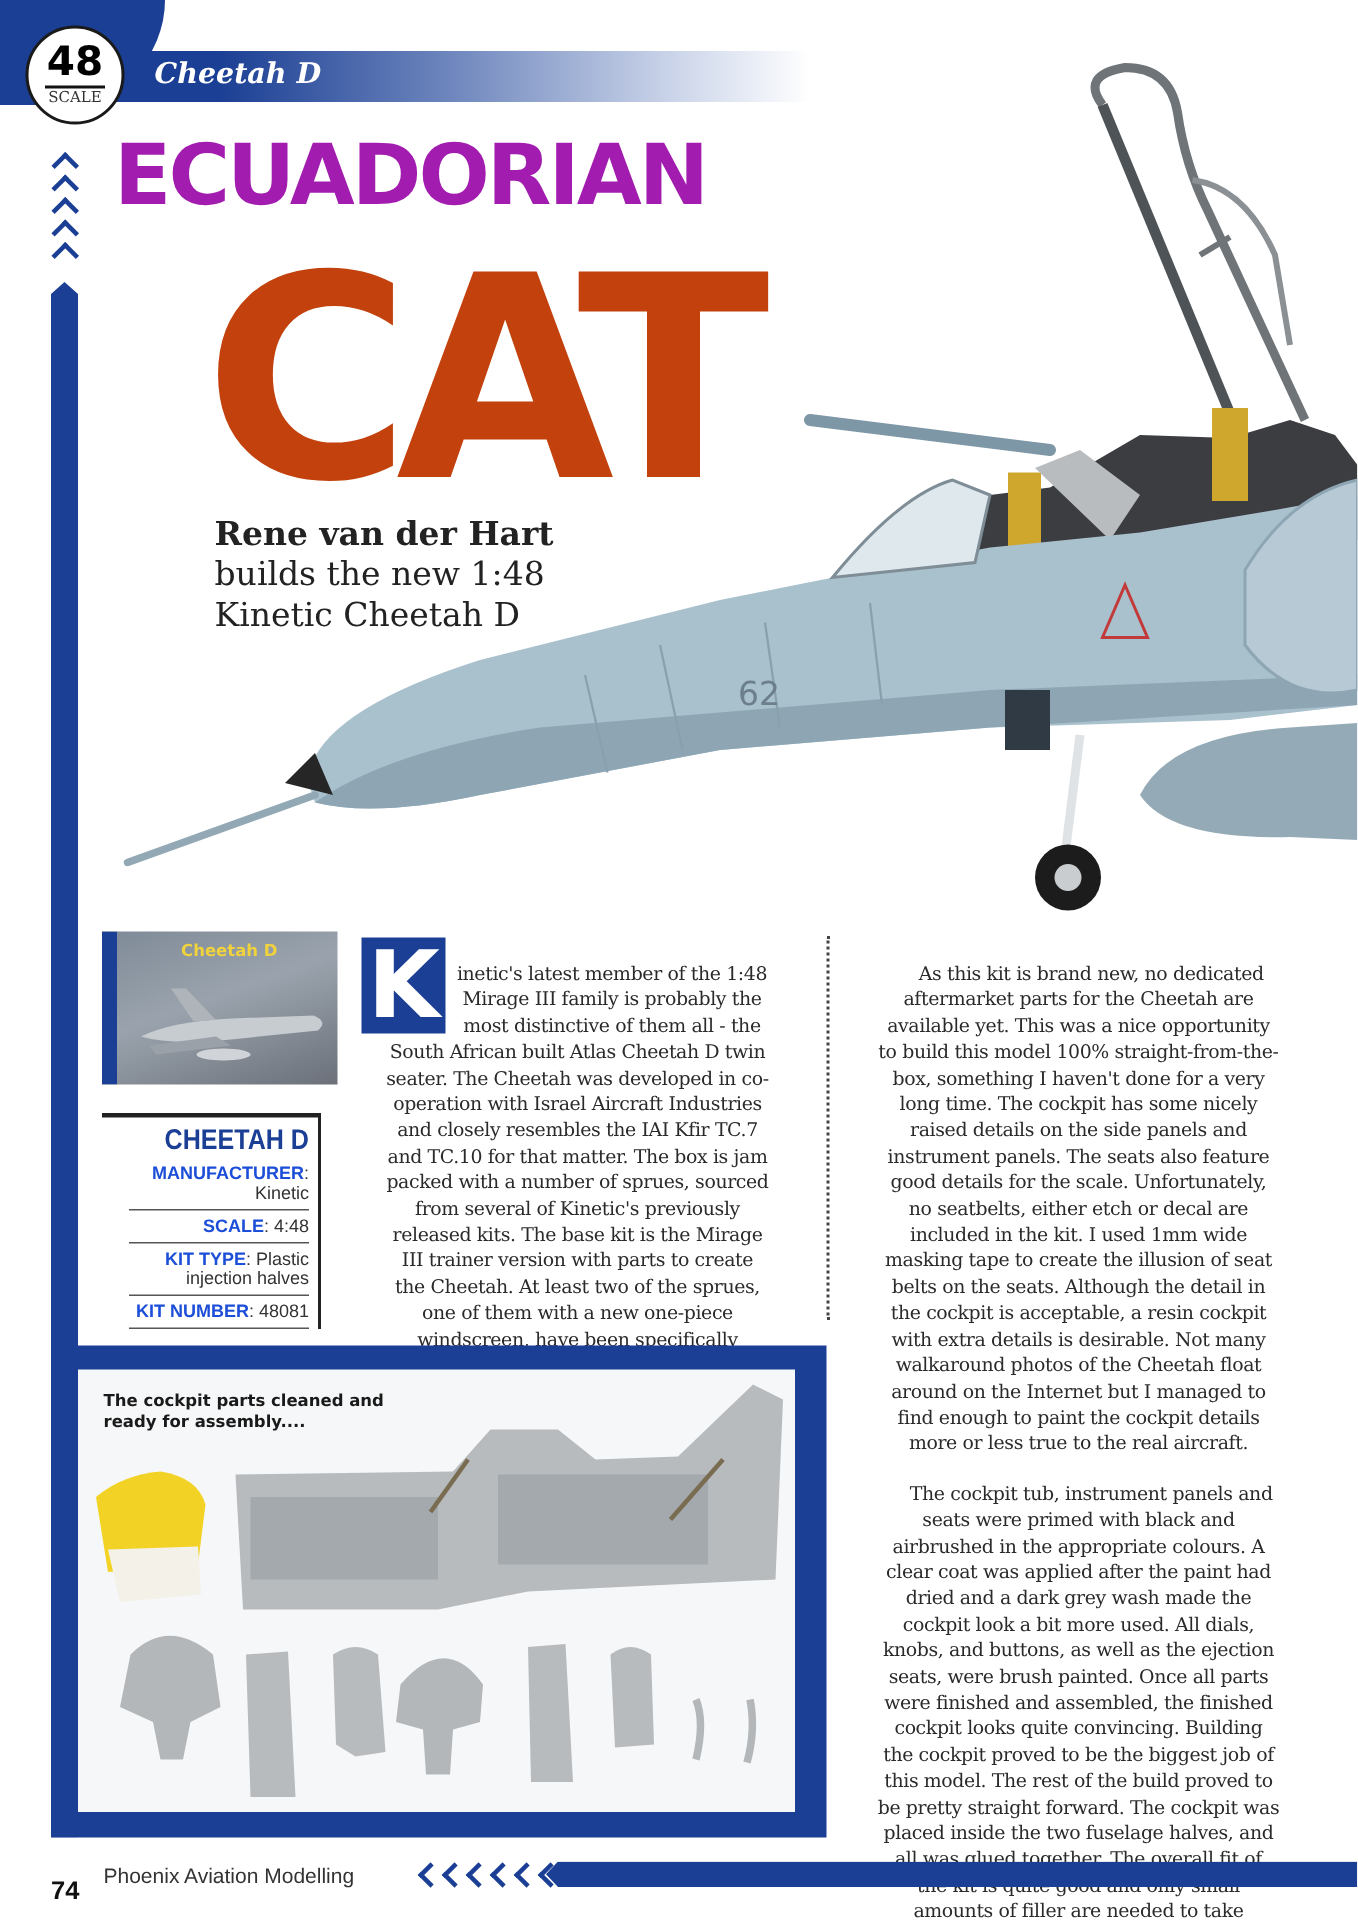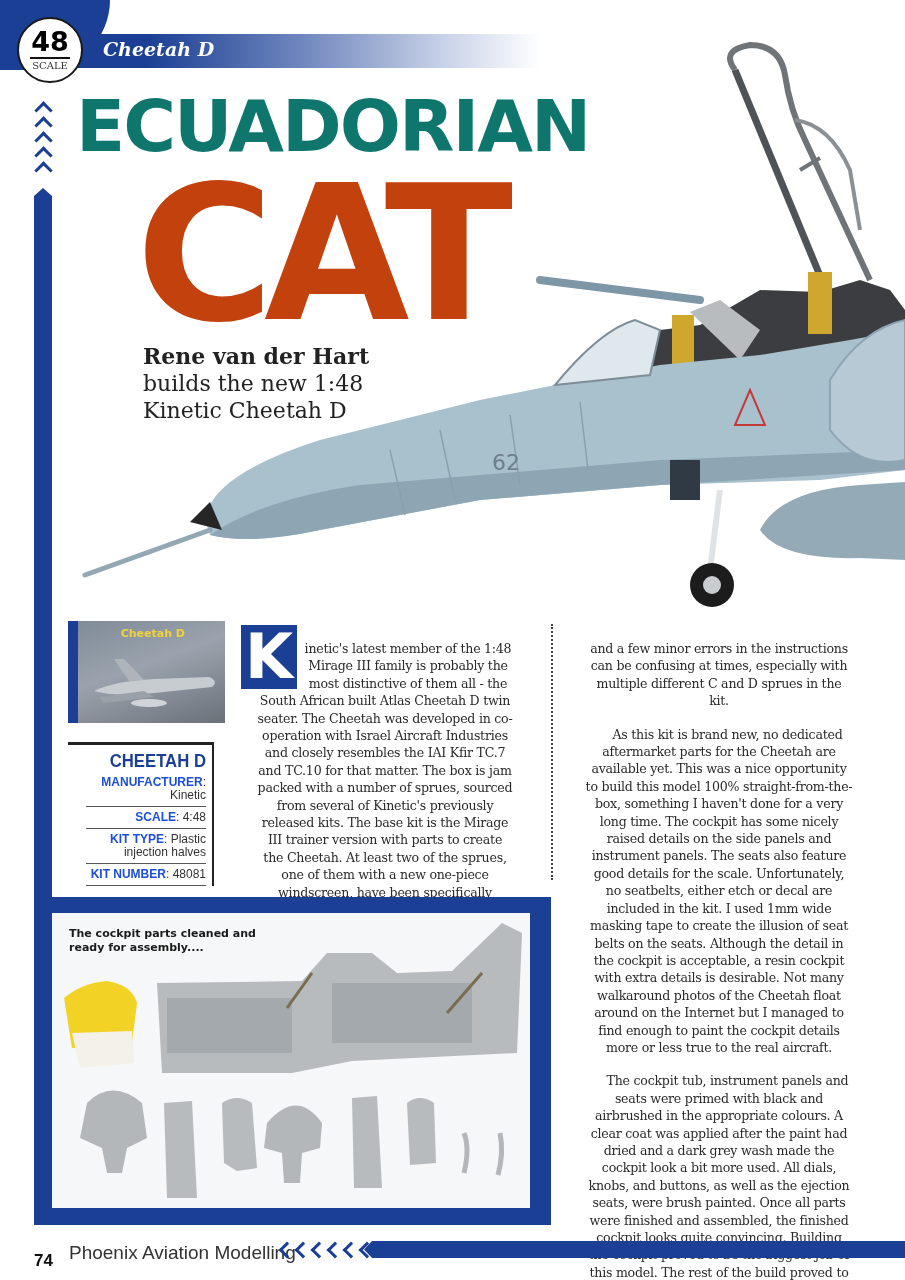--- a/index.html
+++ b/index.html
@@ -16,21 +16,21 @@
   .scale-rule { display: block; width: 40px; height: 2px; background: #111; margin: 1px auto 0; }
   .scale-label { display: block; font-family: "DejaVu Serif", serif; font-size: 10px; color: #333; margin-top: 1px; }
 
   
   .rail-chevrons { position: absolute; left: 33px; top: 100px; width: 20px; }
   .rail-chevrons span { display: block; width: 18px; height: 15px; position: relative; }
   .rail-chevrons span::before { content: ""; position: absolute; left: 4px; top: 4px; width: 10px; height: 10px; border-left: 3px solid #1b3f94; border-top: 3px solid #1b3f94; transform: rotate(45deg); }
   .rail-bar { position: absolute; left: 34px; top: 188px; width: 18px; height: 1037px; background: #1b3f94; clip-path: polygon(0 8px, 50% 0, 100% 8px, 100% 100%, 0 100%); }
 
   
-  .title-line1 { position: absolute; left: 76px; top: 90px; font-family: "DejaVu Sans", sans-serif; font-weight: bold; font-size: 72px; letter-spacing: -2px; color: #0f766e; line-height: 1; }
+  .title-line1 { position: absolute; left: 76px; top: 90px; font-family: "DejaVu Sans", sans-serif; font-weight: bold; font-size: 56px; letter-spacing: -2px; color: #a21caf; line-height: 1; }
   .title-line2 { position: absolute; left: 88px; top: 160px; font-family: "DejaVu Sans", sans-serif; font-weight: bold; font-size: 188px; letter-spacing: -10px; color: #c2410c; line-height: 1; margin-left: 48px; }
 
   
   .standfirst { position: absolute; left: 103px; top: 343px; width: 300px; font-family: "DejaVu Serif", serif; font-size: 22px; line-height: 27px; color: #222; margin-left: 40px; }
   .standfirst b { font-weight: bold; }
 
   
   .hero { position: absolute; left: 60px; top: 30px; width: 845px; height: 590px; pointer-events: none; }
 
   
@@ -55,21 +55,21 @@
   .col-divider { position: absolute; left: 551px; top: 624px; width: 0; height: 256px; border-left: 2px dotted #444; }
 
   
   .photo-frame { position: absolute; left: 34px; top: 897px; width: 517px; height: 328px; background: #1b3f94; }
   .photo-inner { position: absolute; left: 52px; top: 913px; width: 478px; height: 295px; background: #f6f7f8; }
   .photo-caption { position: absolute; left: 69px; top: 927px; width: 190px; font-family: "DejaVu Sans", sans-serif; font-weight: bold; font-size: 11px; line-height: 14px; color: #1a1a1a; }
   .parts { position: absolute; left: 52px; top: 913px; width: 478px; height: 295px; }
 
   
   .folio { position: absolute; left: 34px; top: 1251px; font-family: "Liberation Sans", sans-serif; font-weight: bold; font-size: 17px; color: #111; }
-  .pub { position: absolute; left: 69px; top: 1242px; font-family: "Liberation Sans", sans-serif; font-size: 19px; color: #333; }
+  .pub { position: absolute; left: 69px; top: 1242px; font-family: "Liberation Sans", sans-serif; font-size: 14px; color: #333; }
   .foot-chevrons { position: absolute; left: 276px; top: 1240px; display: flex; gap: 2px; }
   .foot-chevrons span { display: block; width: 14px; height: 18px; position: relative; }
   .foot-chevrons span::before { content: ""; position: absolute; left: 5px; top: 4px; width: 9px; height: 9px; border-left: 3px solid #1b3f94; border-bottom: 3px solid #1b3f94; transform: rotate(45deg); }
   .foot-bar { position: absolute; left: 364px; top: 1241px; width: 541px; height: 17px; background: #1b3f94; clip-path: polygon(0 50%, 8px 0, 100% 0, 100% 100%, 8px 100%); }
 </style>
 </head>
 <body>
 
 <div class="corner-blob"></div>
 <div class="header-band"></div>
@@ -152,21 +152,20 @@
   <div class="spec-row"><b>KIT NUMBER</b>: <span>48081</span></div>
 </div>
 
 <div class="col col1">
   <div class="dropcap">K</div>
   <p>inetic's latest member of the 1:48 Mirage III family is probably the most distinctive of them all - the South African built Atlas Cheetah D twin seater. The Cheetah was developed in co-operation with Israel Aircraft Industries and closely resembles the IAI Kfir TC.7 and TC.10 for that matter. The box is jam packed with a number of sprues, sourced from several of Kinetic's previously released kits. The base kit is the Mirage III trainer version with parts to create the Cheetah. At least two of the sprues, one of them with a new one-piece windscreen, have been specifically created for the Cheetah. The large number of sprues</p>
 </div>
 <div class="col-divider"></div>
 
 <div class="col col2">
-  <p>and a few minor errors in the instructions can be confusing at times, especially with multiple different C and D sprues in the kit.</p>
   <p class="indent">As this kit is brand new, no dedicated aftermarket parts for the Cheetah are available yet. This was a nice opportunity to build this model 100% straight-from-the-box, something I haven't done for a very long time. The cockpit has some nicely raised details on the side panels and instrument panels. The seats also feature good details for the scale. Unfortunately, no seatbelts, either etch or decal are included in the kit. I used 1mm wide masking tape to create the illusion of seat belts on the seats. Although the detail in the cockpit is acceptable, a resin cockpit with extra details is desirable. Not many walkaround photos of the Cheetah float around on the Internet but I managed to find enough to paint the cockpit details more or less true to the real aircraft.</p>
   <p class="indent">The cockpit tub, instrument panels and seats were primed with black and airbrushed in the appropriate colours. A clear coat was applied after the paint had dried and a dark grey wash made the cockpit look a bit more used. All dials, knobs, and buttons, as well as the ejection seats, were brush painted. Once all parts were finished and assembled, the finished cockpit looks quite convincing. Building the cockpit proved to be the biggest job of this model. The rest of the build proved to be pretty straight forward. The cockpit was placed inside the two fuselage halves, and all was glued together. The overall fit of the kit is quite good and only small amounts of filler are needed to take</p>
 </div>
 
 <div class="photo-frame"></div>
 <div class="photo-inner"></div>
 <svg class="parts" viewBox="0 0 478 295">
 
   <path d="M12 85 Q30 70 55 68 Q80 72 85 90 L80 130 L20 135 Z" fill="#f2d325"></path>
   <path d="M20 120 L80 118 L82 150 L28 155 Z" fill="#f3f1e8"></path>

